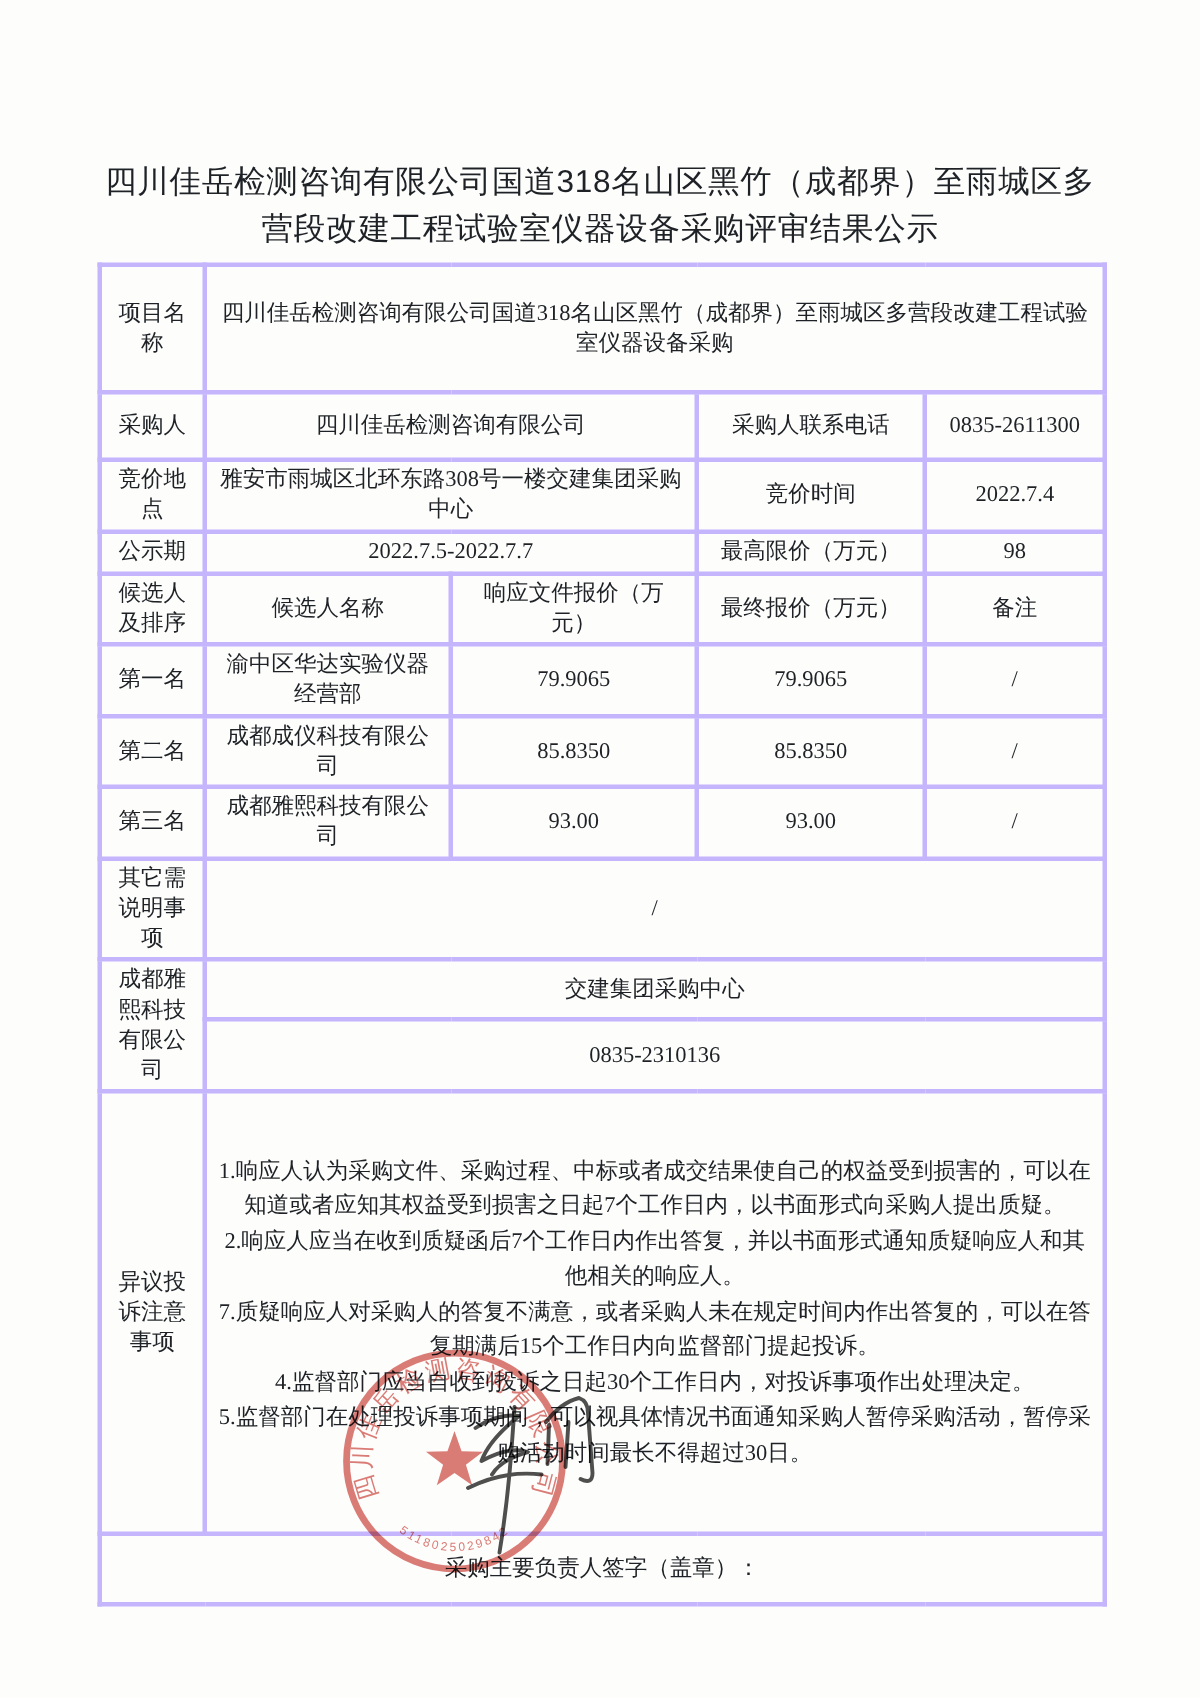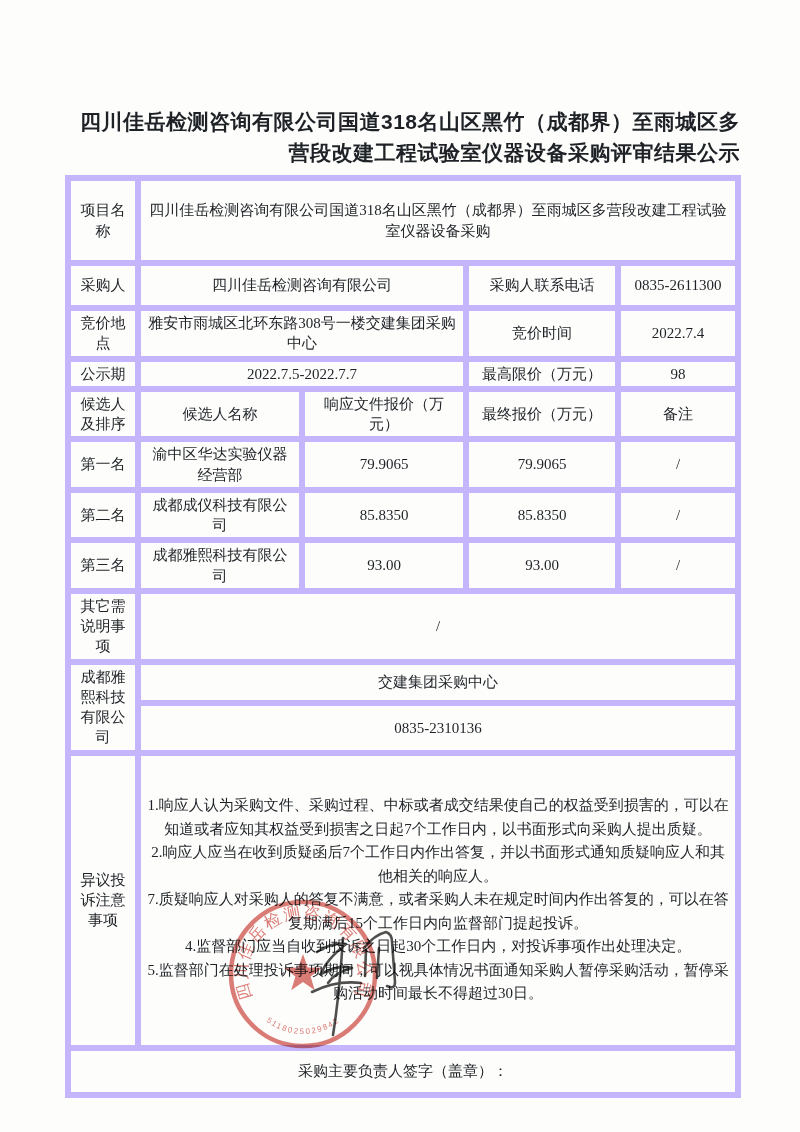--- a/index.html
+++ b/index.html
@@ -7,31 +7,31 @@
     margin: 0; padding: 0;
     width: 800px; height: 1132px;
     background: #fdfdfc;
     font-family: "Liberation Serif", serif;
     color: #1e2226;
     position: relative;
     overflow: hidden;
   }
   .title {
     position: absolute; top: 106px; left: 60px; width: 680px;
-    text-align: right;
+    text-align: center;
     font-family: "Liberation Sans", sans-serif;
-    font-weight: 700; font-size: 21px; line-height: 31px;
+    font-weight: 400; font-size: 21px; line-height: 31px;
     letter-spacing: 0.5px;
   }
   table.doc {
     position: absolute; top: 175px; left: 65px; width: 670px;
     border-collapse: collapse; table-layout: fixed;
   }
   table.doc td {
-    border: 6px solid #c4b5fd;
+    border: 3px solid #c4b5fd;
     font-size: 15px; line-height: 1.35;
     padding: 2px 6px;
     text-align: center; vertical-align: middle;
     word-break: break-all;
   }
   td.lbl { text-align: left; padding: 2px 2px 2px 4px; }
   td.lbl-center { padding: 2px 2px; }
   td.notice-cell { text-align: left; padding: 6px 10px; }
   .notice-cell p { margin: 0; line-height: 23.5px; }
   td.sign-cell { text-align: left; padding-left: 8px; }

